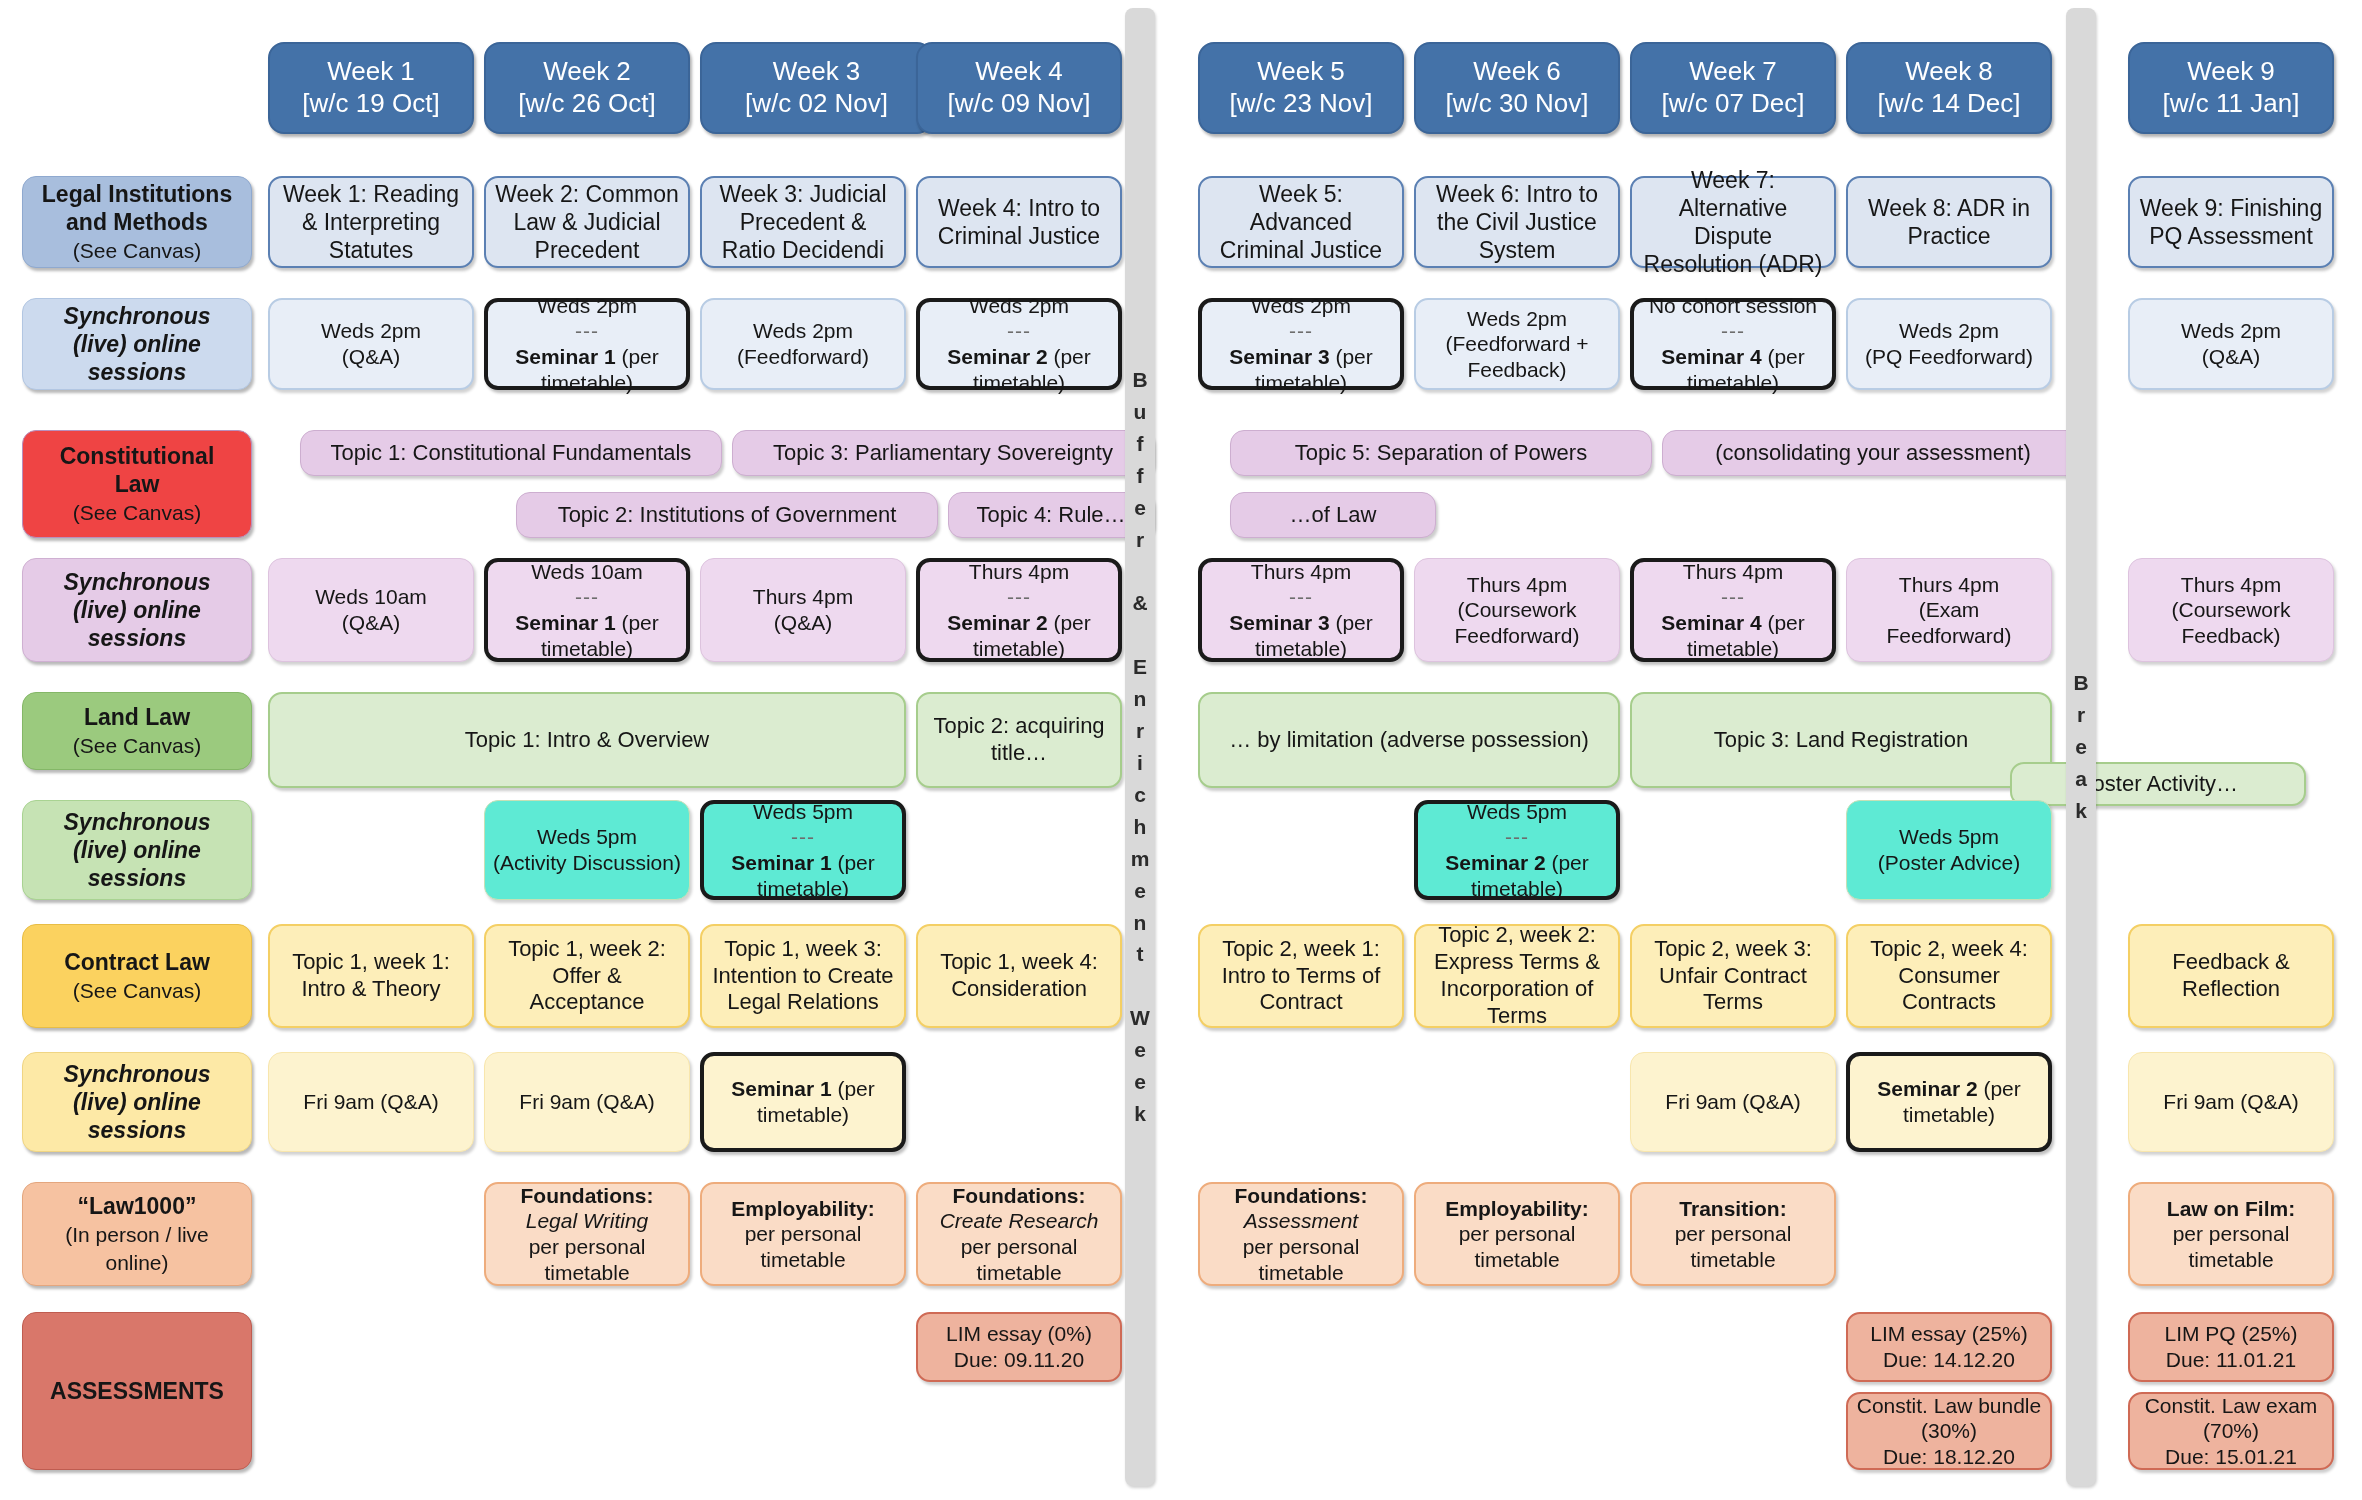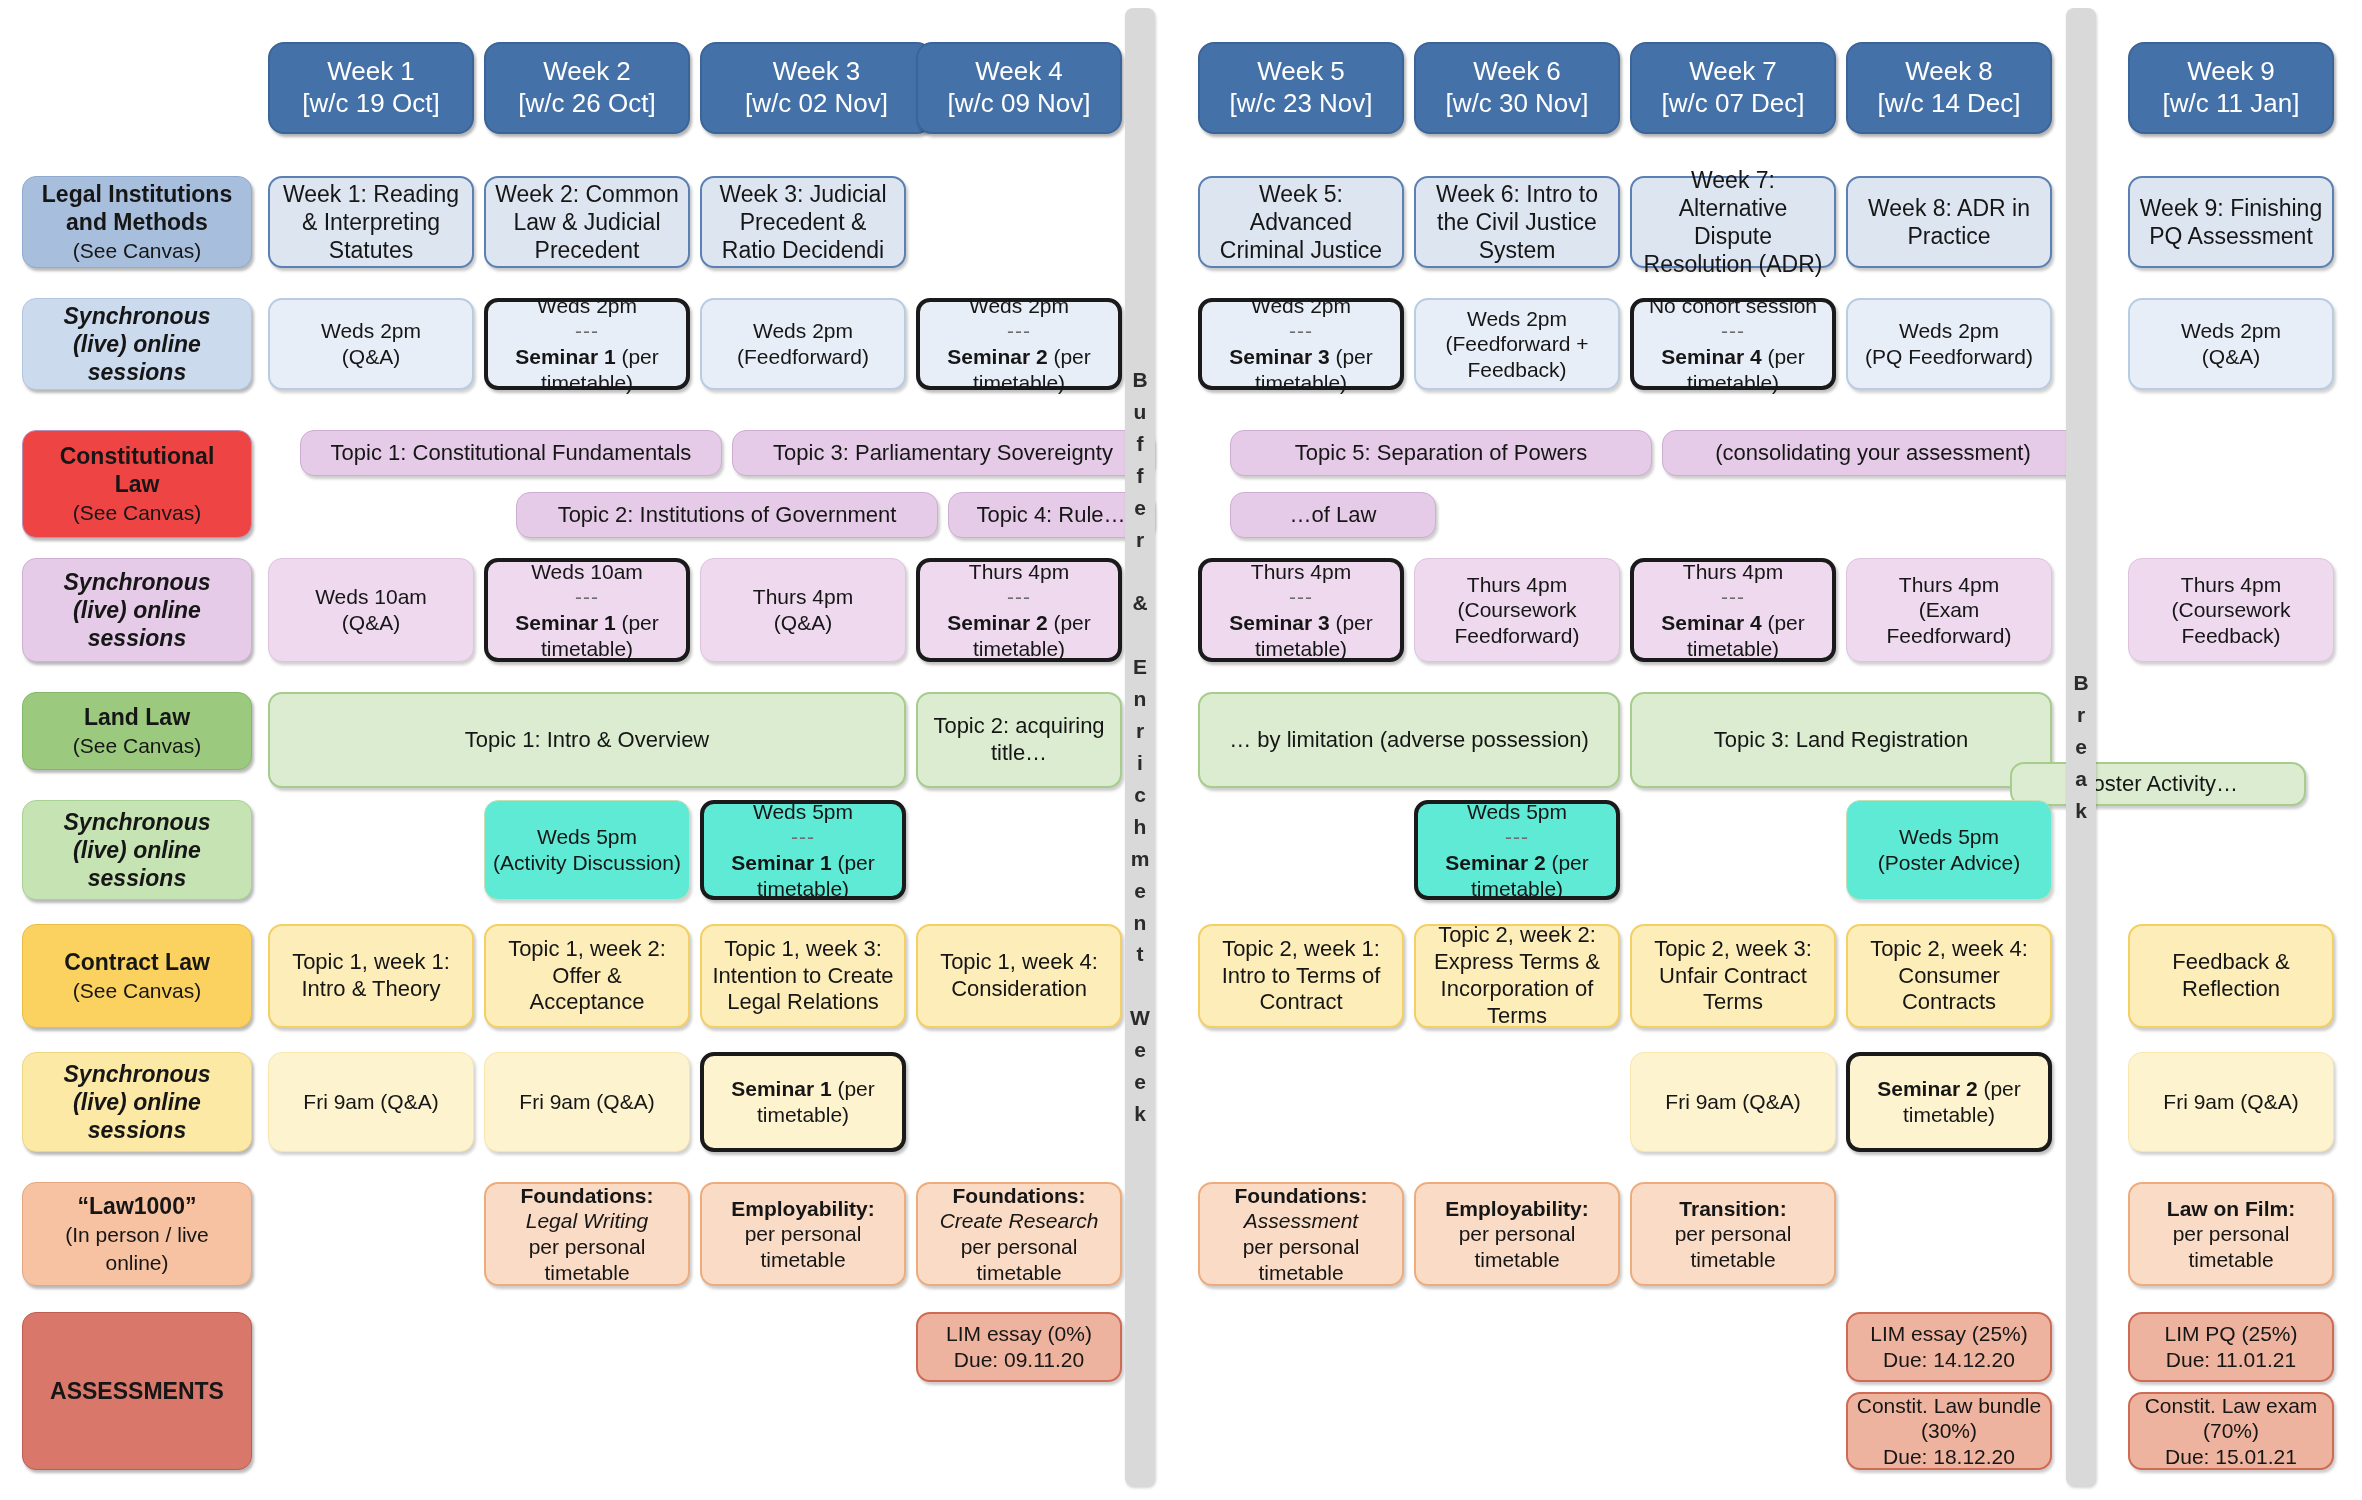--- a/index.html
+++ b/index.html
@@ -160,20 +160,23 @@
       <div class="inner"><b>ASSESSMENTS</b></div>
     </div>
     <div class="box c-lim t23" style="left: 268px; top: 176px; width: 206px; height: 92px;">
       <div class="inner">Week 1: Reading &amp; Interpreting Statutes</div>
     </div>
     <div class="box c-lim t23" style="left: 484px; top: 176px; width: 206px; height: 92px;">
       <div class="inner">Week 2: Common Law &amp; Judicial Precedent</div>
     </div>
     <div class="box c-lim t23" style="left: 700px; top: 176px; width: 206px; height: 92px;">
       <div class="inner">Week 3: Judicial Precedent &amp; Ratio Decidendi</div>
+    </div>
+    <div class="box c-lim t23" style="left: 916px; top: 176px; width: 206px; height: 92px;">
+      <div class="inner">Week 4: Intro to Criminal Justice</div>
     </div>
     <div class="box c-lim t23" style="left: 1198px; top: 176px; width: 206px; height: 92px;">
       <div class="inner">Week 5: Advanced Criminal Justice</div>
     </div>
     <div class="box c-lim t23" style="left: 1414px; top: 176px; width: 206px; height: 92px;">
       <div class="inner">Week 6: Intro to the Civil Justice System</div>
     </div>
     <div class="box c-lim t23" style="left: 1630px; top: 176px; width: 206px; height: 92px;">
       <div class="inner">Week 7: Alternative Dispute Resolution (ADR)</div>
     </div>

